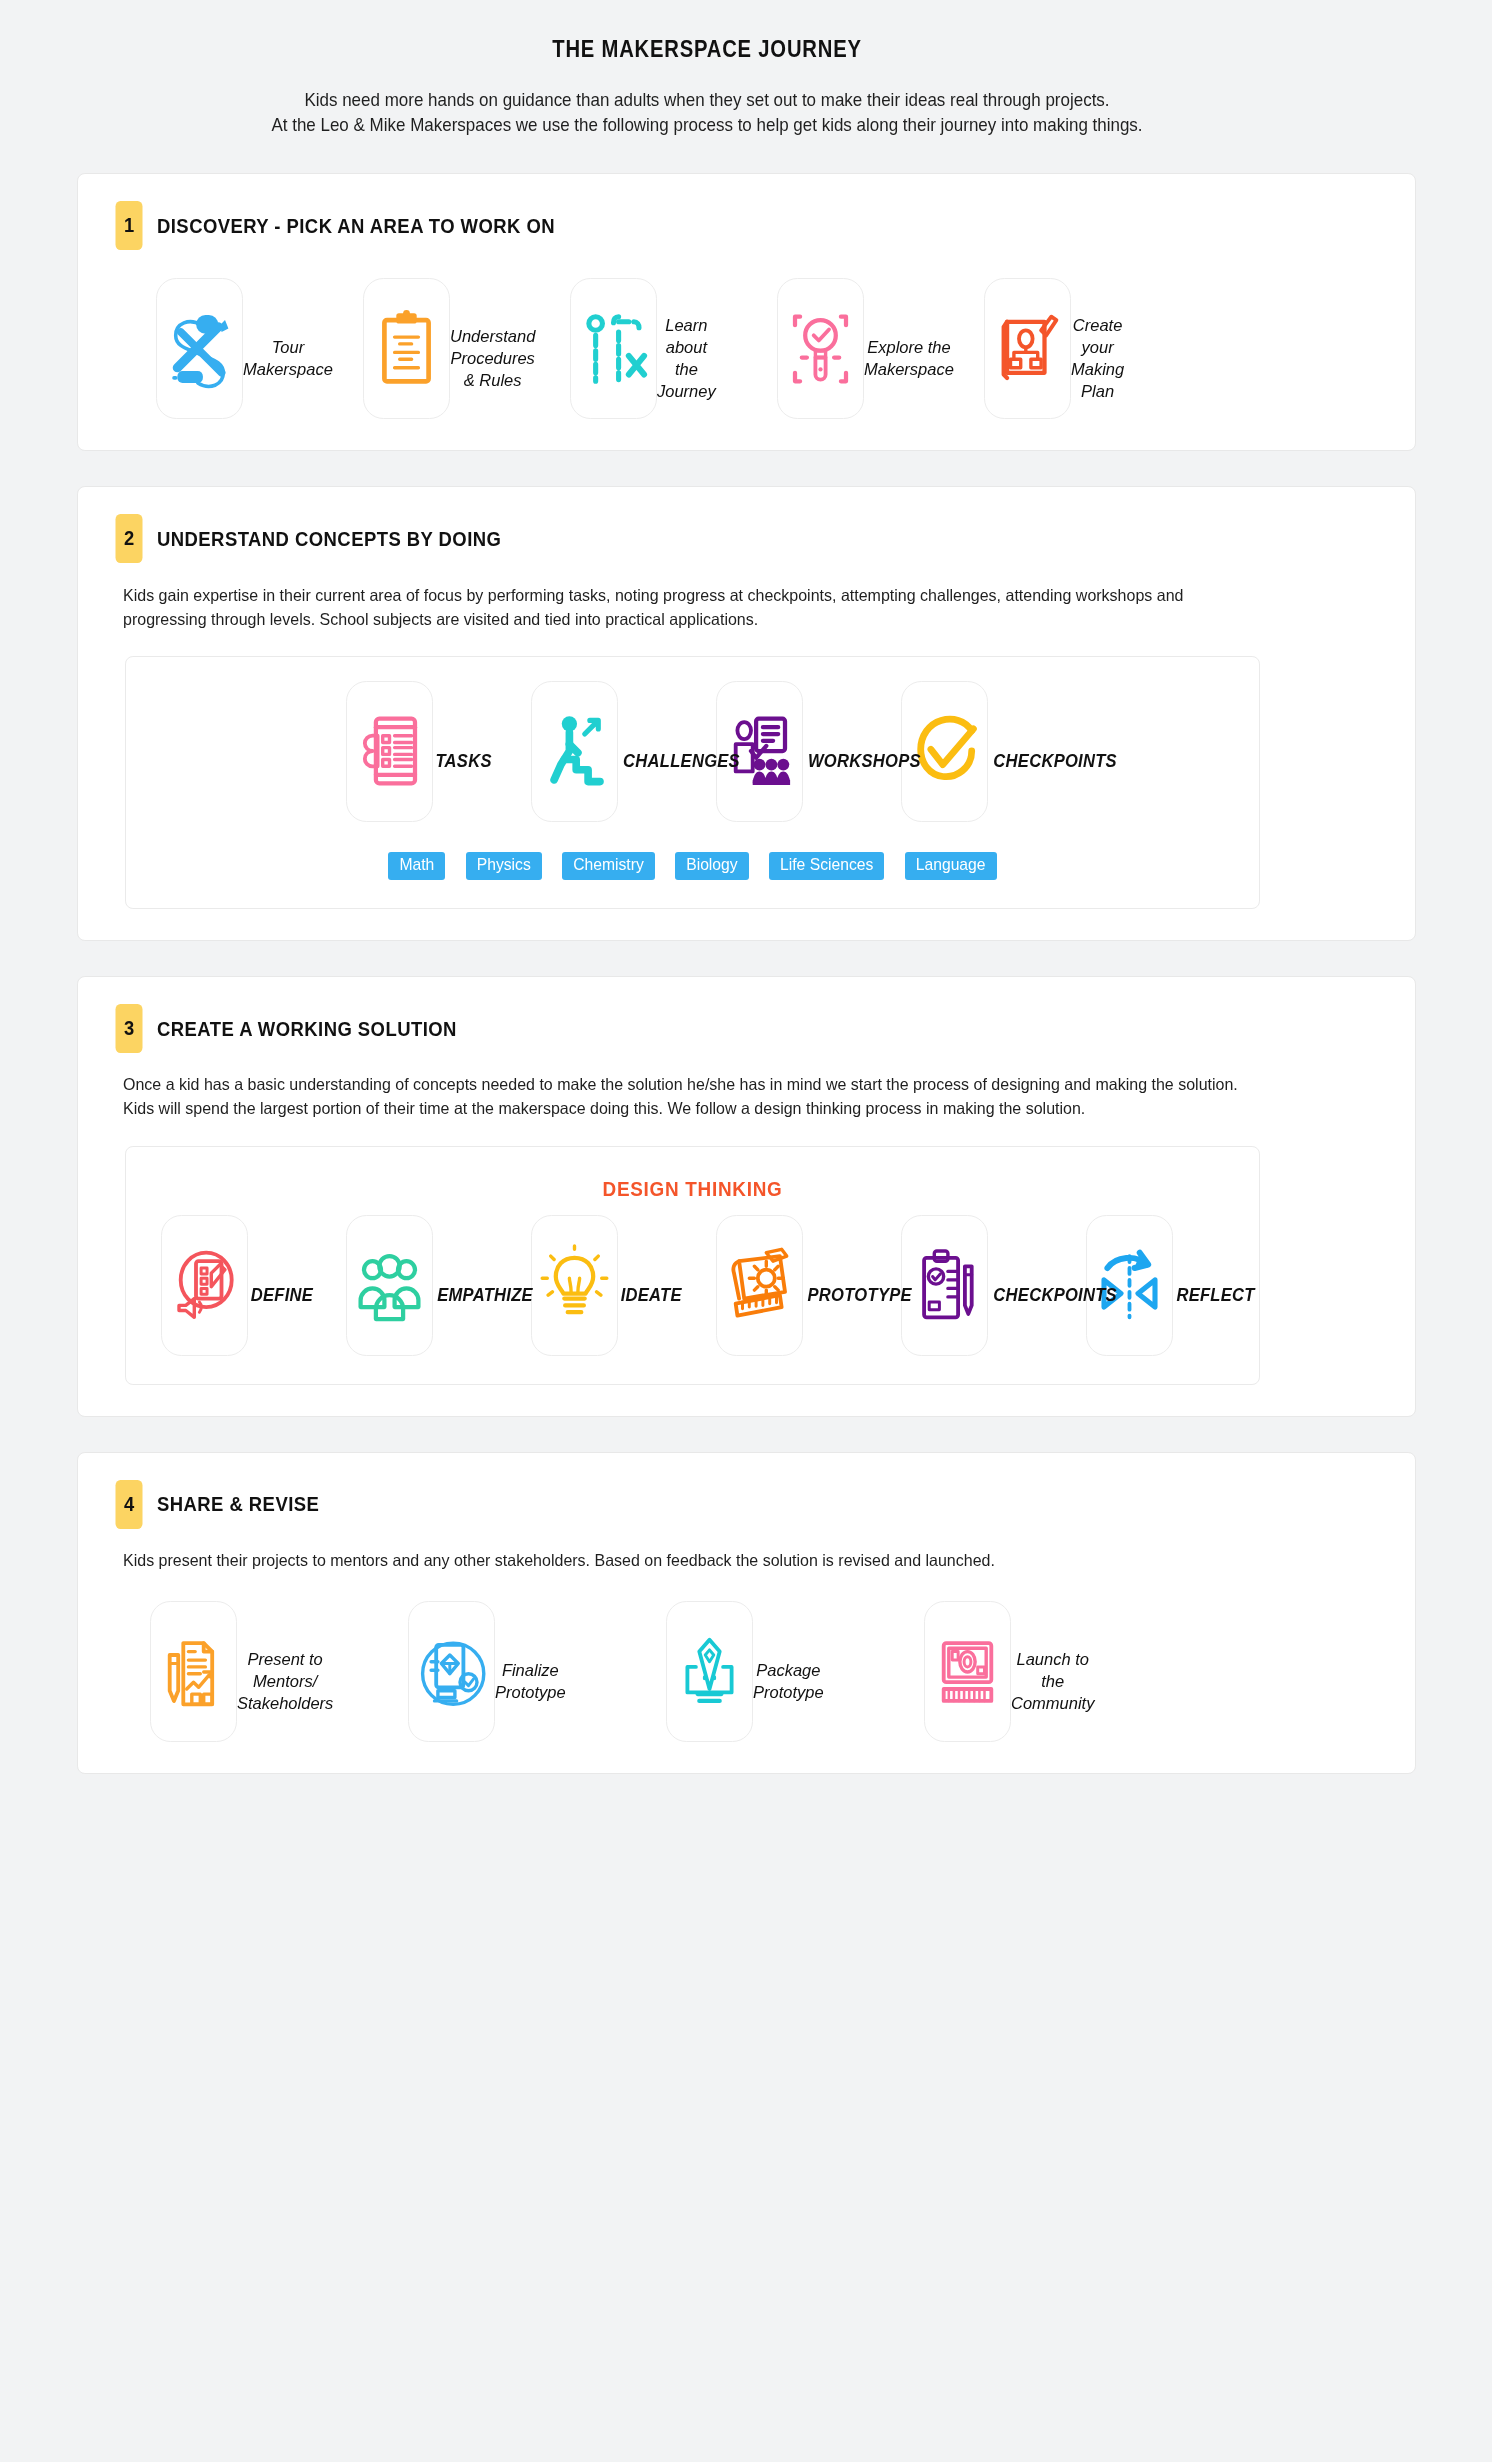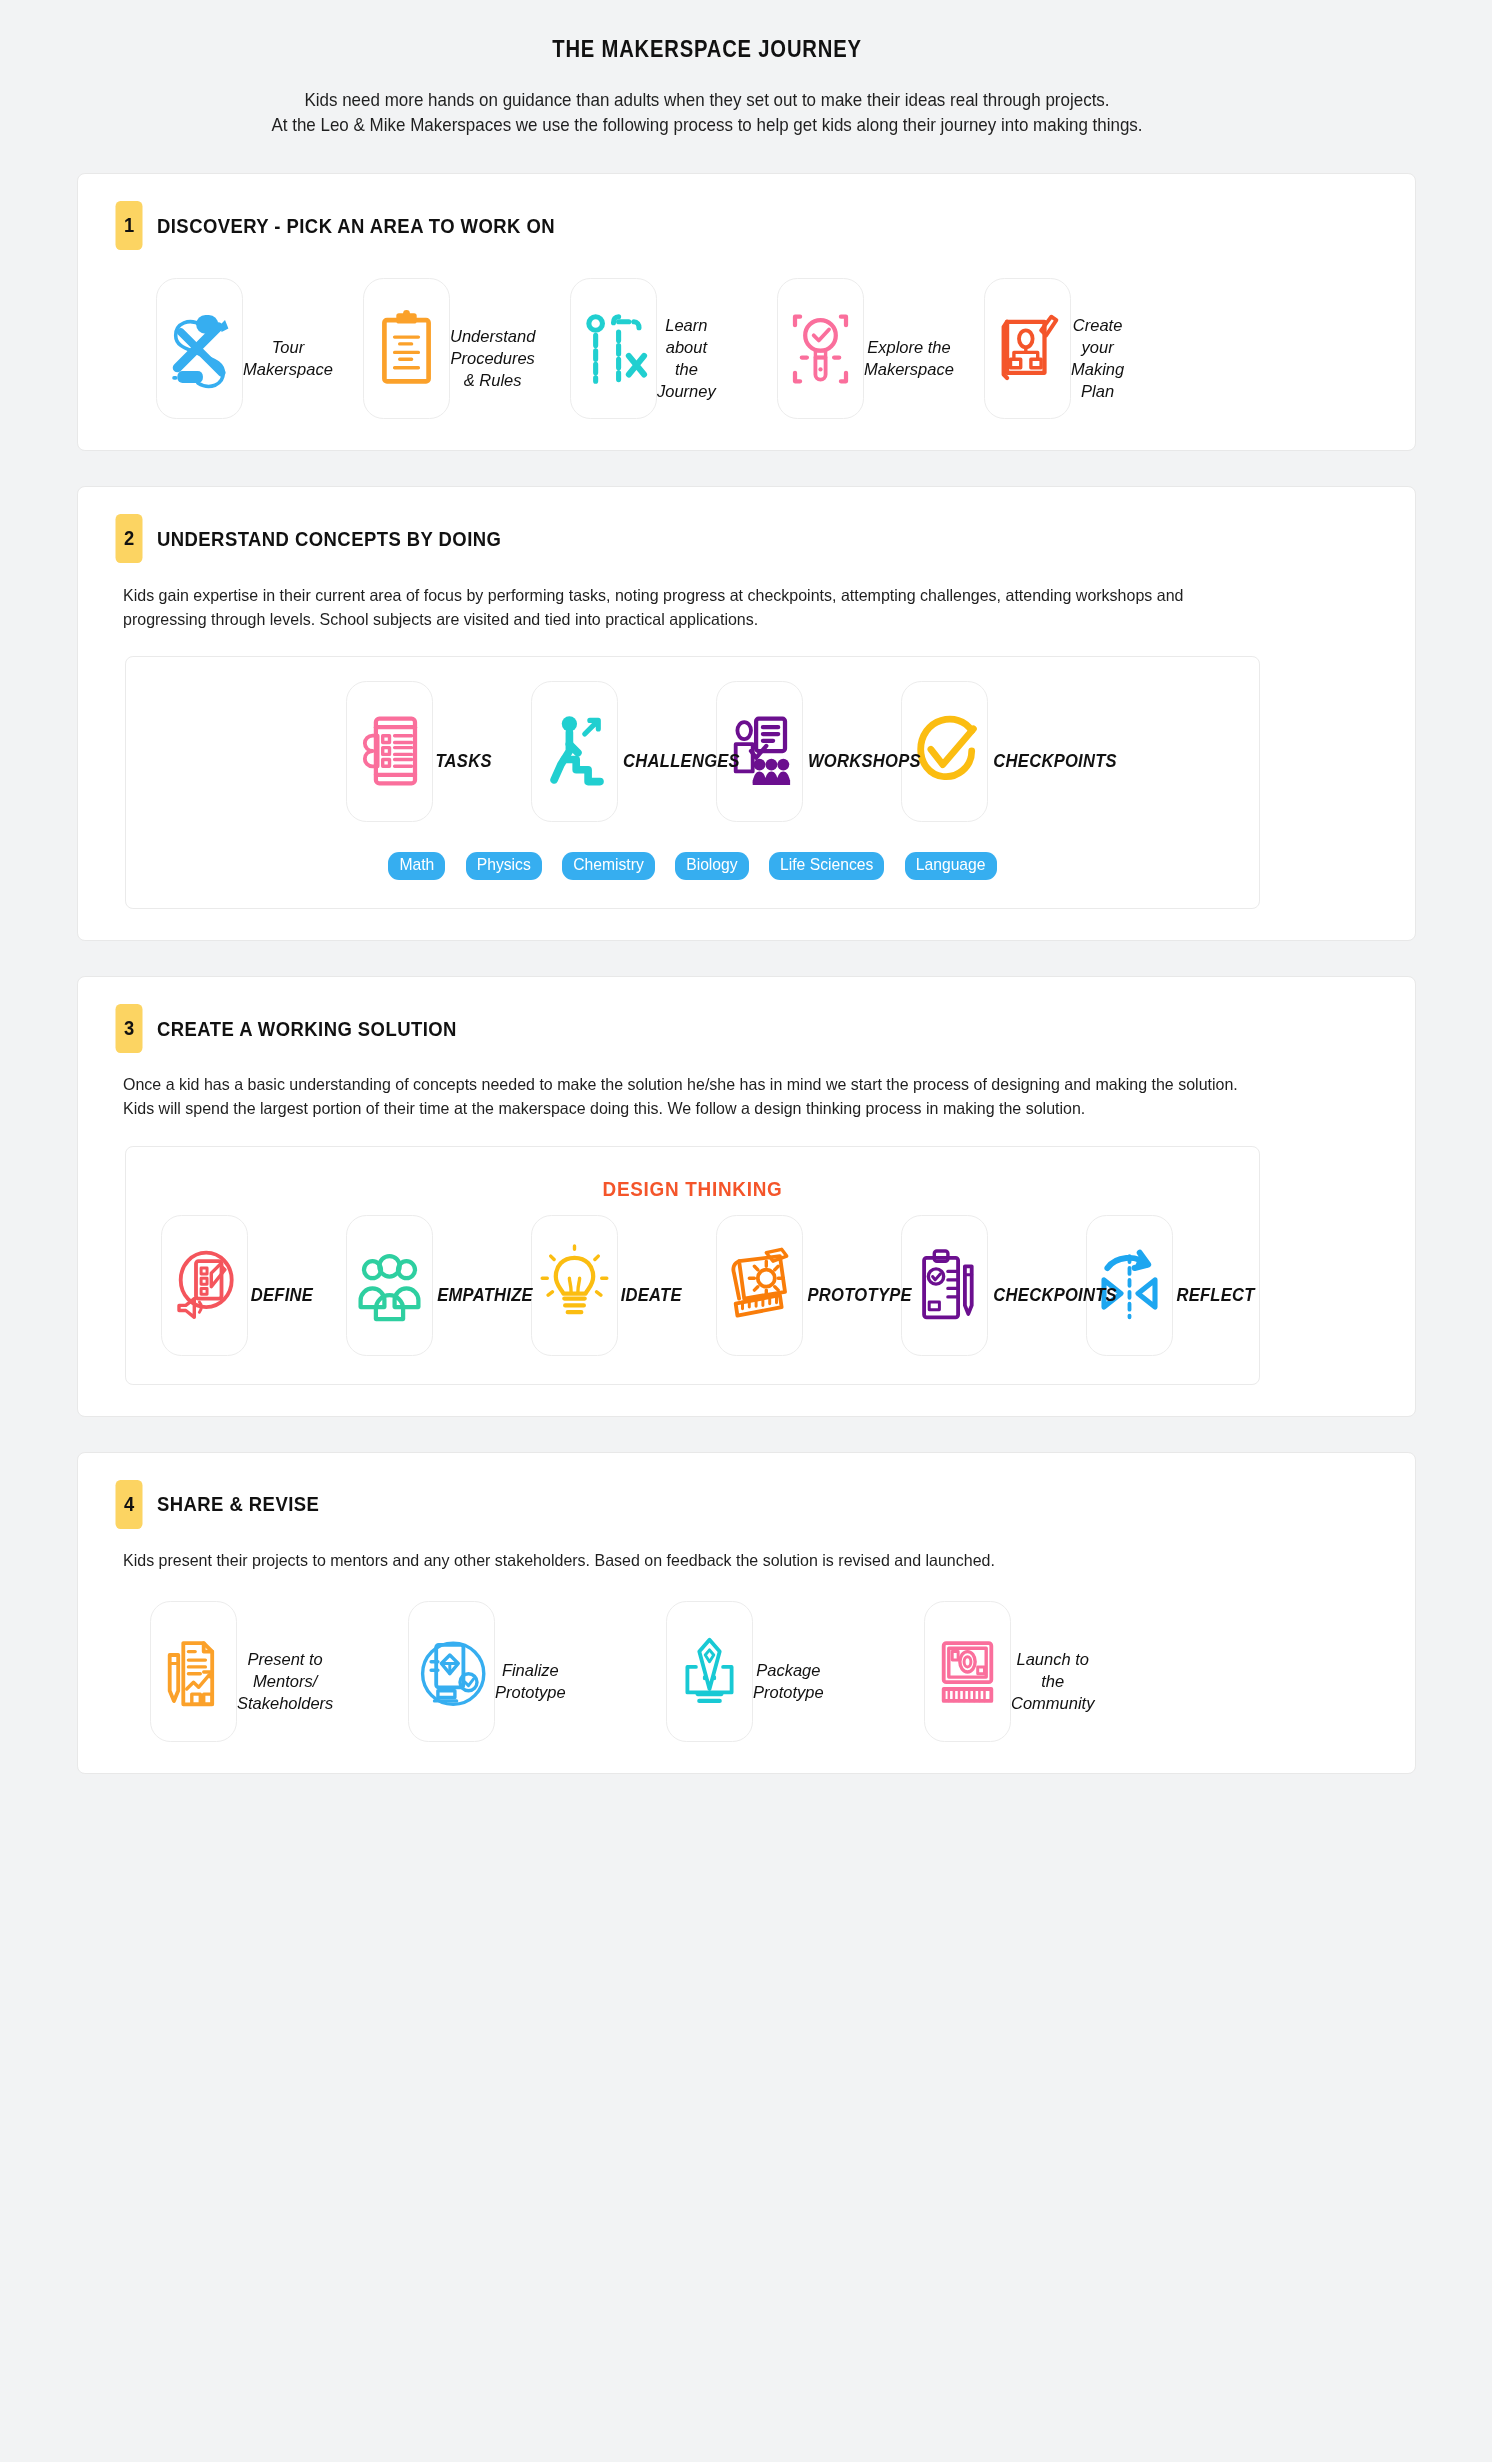--- a/index.html
+++ b/index.html
@@ -162,21 +162,21 @@
   
   .tag-row {
     display: flex;
     justify-content: center;
     gap: 20.4px;
     margin-top: 30px;
   }
   .tag {
     background: #36aef0;
     color: #ffffff;
-    border-radius: 11px;
+    border-radius: 3px;
     padding: 4.7px 11px 6.3px 11px;
     font-size: 15.7px;
     line-height: 1.1;
     font-family: "Liberation Sans Narrow", "Liberation Sans", sans-serif;
     white-space: nowrap;
   }
 
   
   .icon-row.s4 { justify-content: flex-start; padding-left: 36px; gap: 101px; }
   .icon-row.s4 .icon-item { width: 157px; }

